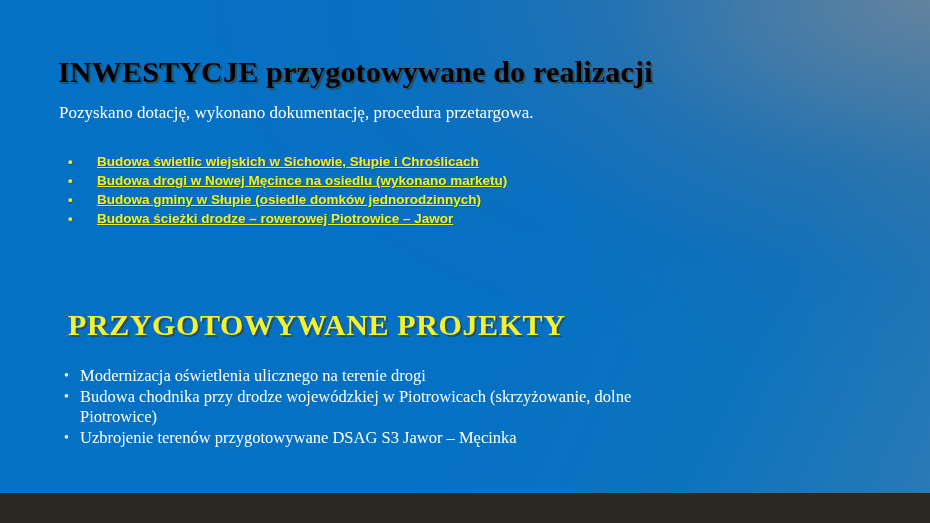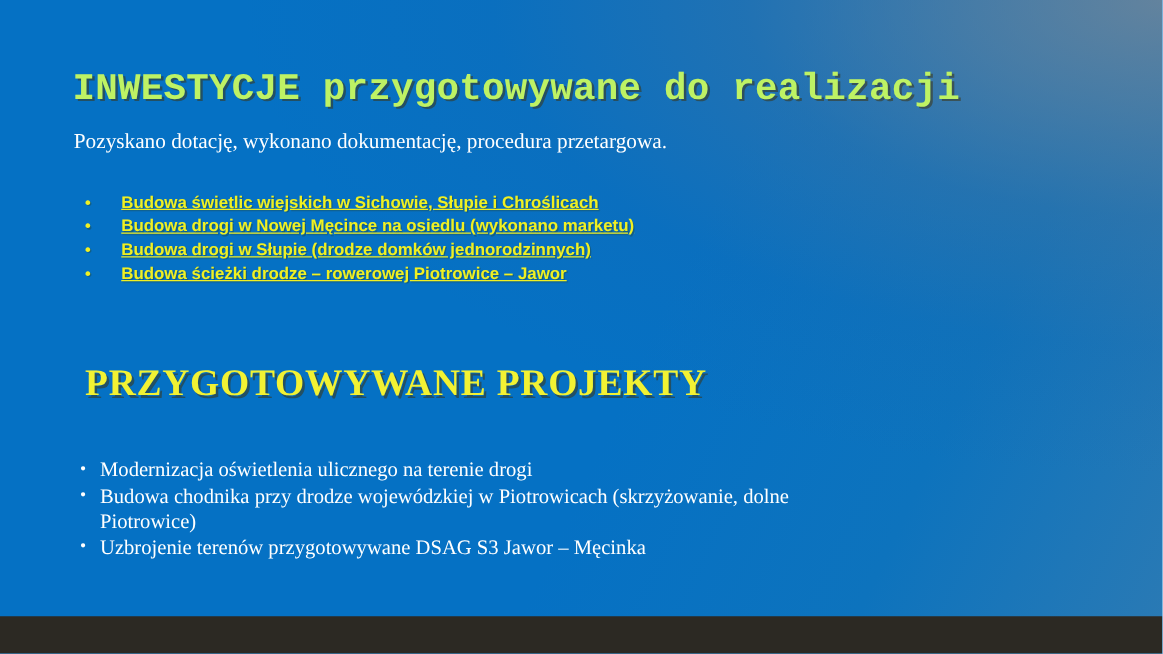--- a/index.html
+++ b/index.html
@@ -31,25 +31,24 @@
     position: absolute;
     inset: 0;
   }
 
   .title-main {
     position: absolute;
     left: 58px;
     top: 55px;
     font-size: 30px;
     font-weight: bold;
-    color: #bef264;
+    color: #000000;
     letter-spacing: 0.2px;
     white-space: nowrap;
     text-shadow: 2px 2px 0 rgba(60,52,20,0.55);
-    font-family: Liberation Mono, monospace;
   }
   .subtitle {
     position: absolute;
     left: 59px;
     top: 103px;
     font-size: 17px;
     color: #ffffff;
     white-space: nowrap;
   }
 
@@ -74,21 +73,21 @@
     width: 29px;
     flex: 0 0 29px;
     color: #f0f022;
     font-size: 13px;
   }
   .bullets-top .b-txt { flex: 1 1 auto; text-decoration: underline; }
 
   .heading-2 {
     position: absolute;
     left: 68px;
-    top: 290px;
+    top: 308px;
     font-size: 30px;
     font-weight: bold;
     color: #f2f233;
     letter-spacing: 0.6px;
     white-space: nowrap;
     text-shadow: 2px 2px 0 rgba(60,52,20,0.55);
   }
 
   .bullets-bottom {
     position: absolute;
@@ -139,21 +138,21 @@
       <div class="b-row">
         <span class="b-dot">•</span>
         <span class="b-txt">Budowa świetlic wiejskich w Sichowie, Słupie i Chroślicach</span>
       </div>
       <div class="b-row">
         <span class="b-dot">•</span>
         <span class="b-txt">Budowa drogi w Nowej Męcince na osiedlu (wykonano marketu)</span>
       </div>
       <div class="b-row">
         <span class="b-dot">•</span>
-        <span class="b-txt">Budowa drogi w Słupie (drodze domków jednorodzinnych)</span>
+        <span class="b-txt">Budowa gminy w Słupie (osiedle domków jednorodzinnych)</span>
       </div>
       <div class="b-row">
         <span class="b-dot">•</span>
         <span class="b-txt">Budowa ścieżki drodze – rowerowej Piotrowice – Jawor</span>
       </div>
     </div>
 
     <div class="heading-2">PRZYGOTOWYWANE PROJEKTY</div>
 
     <div class="bullets-bottom">

